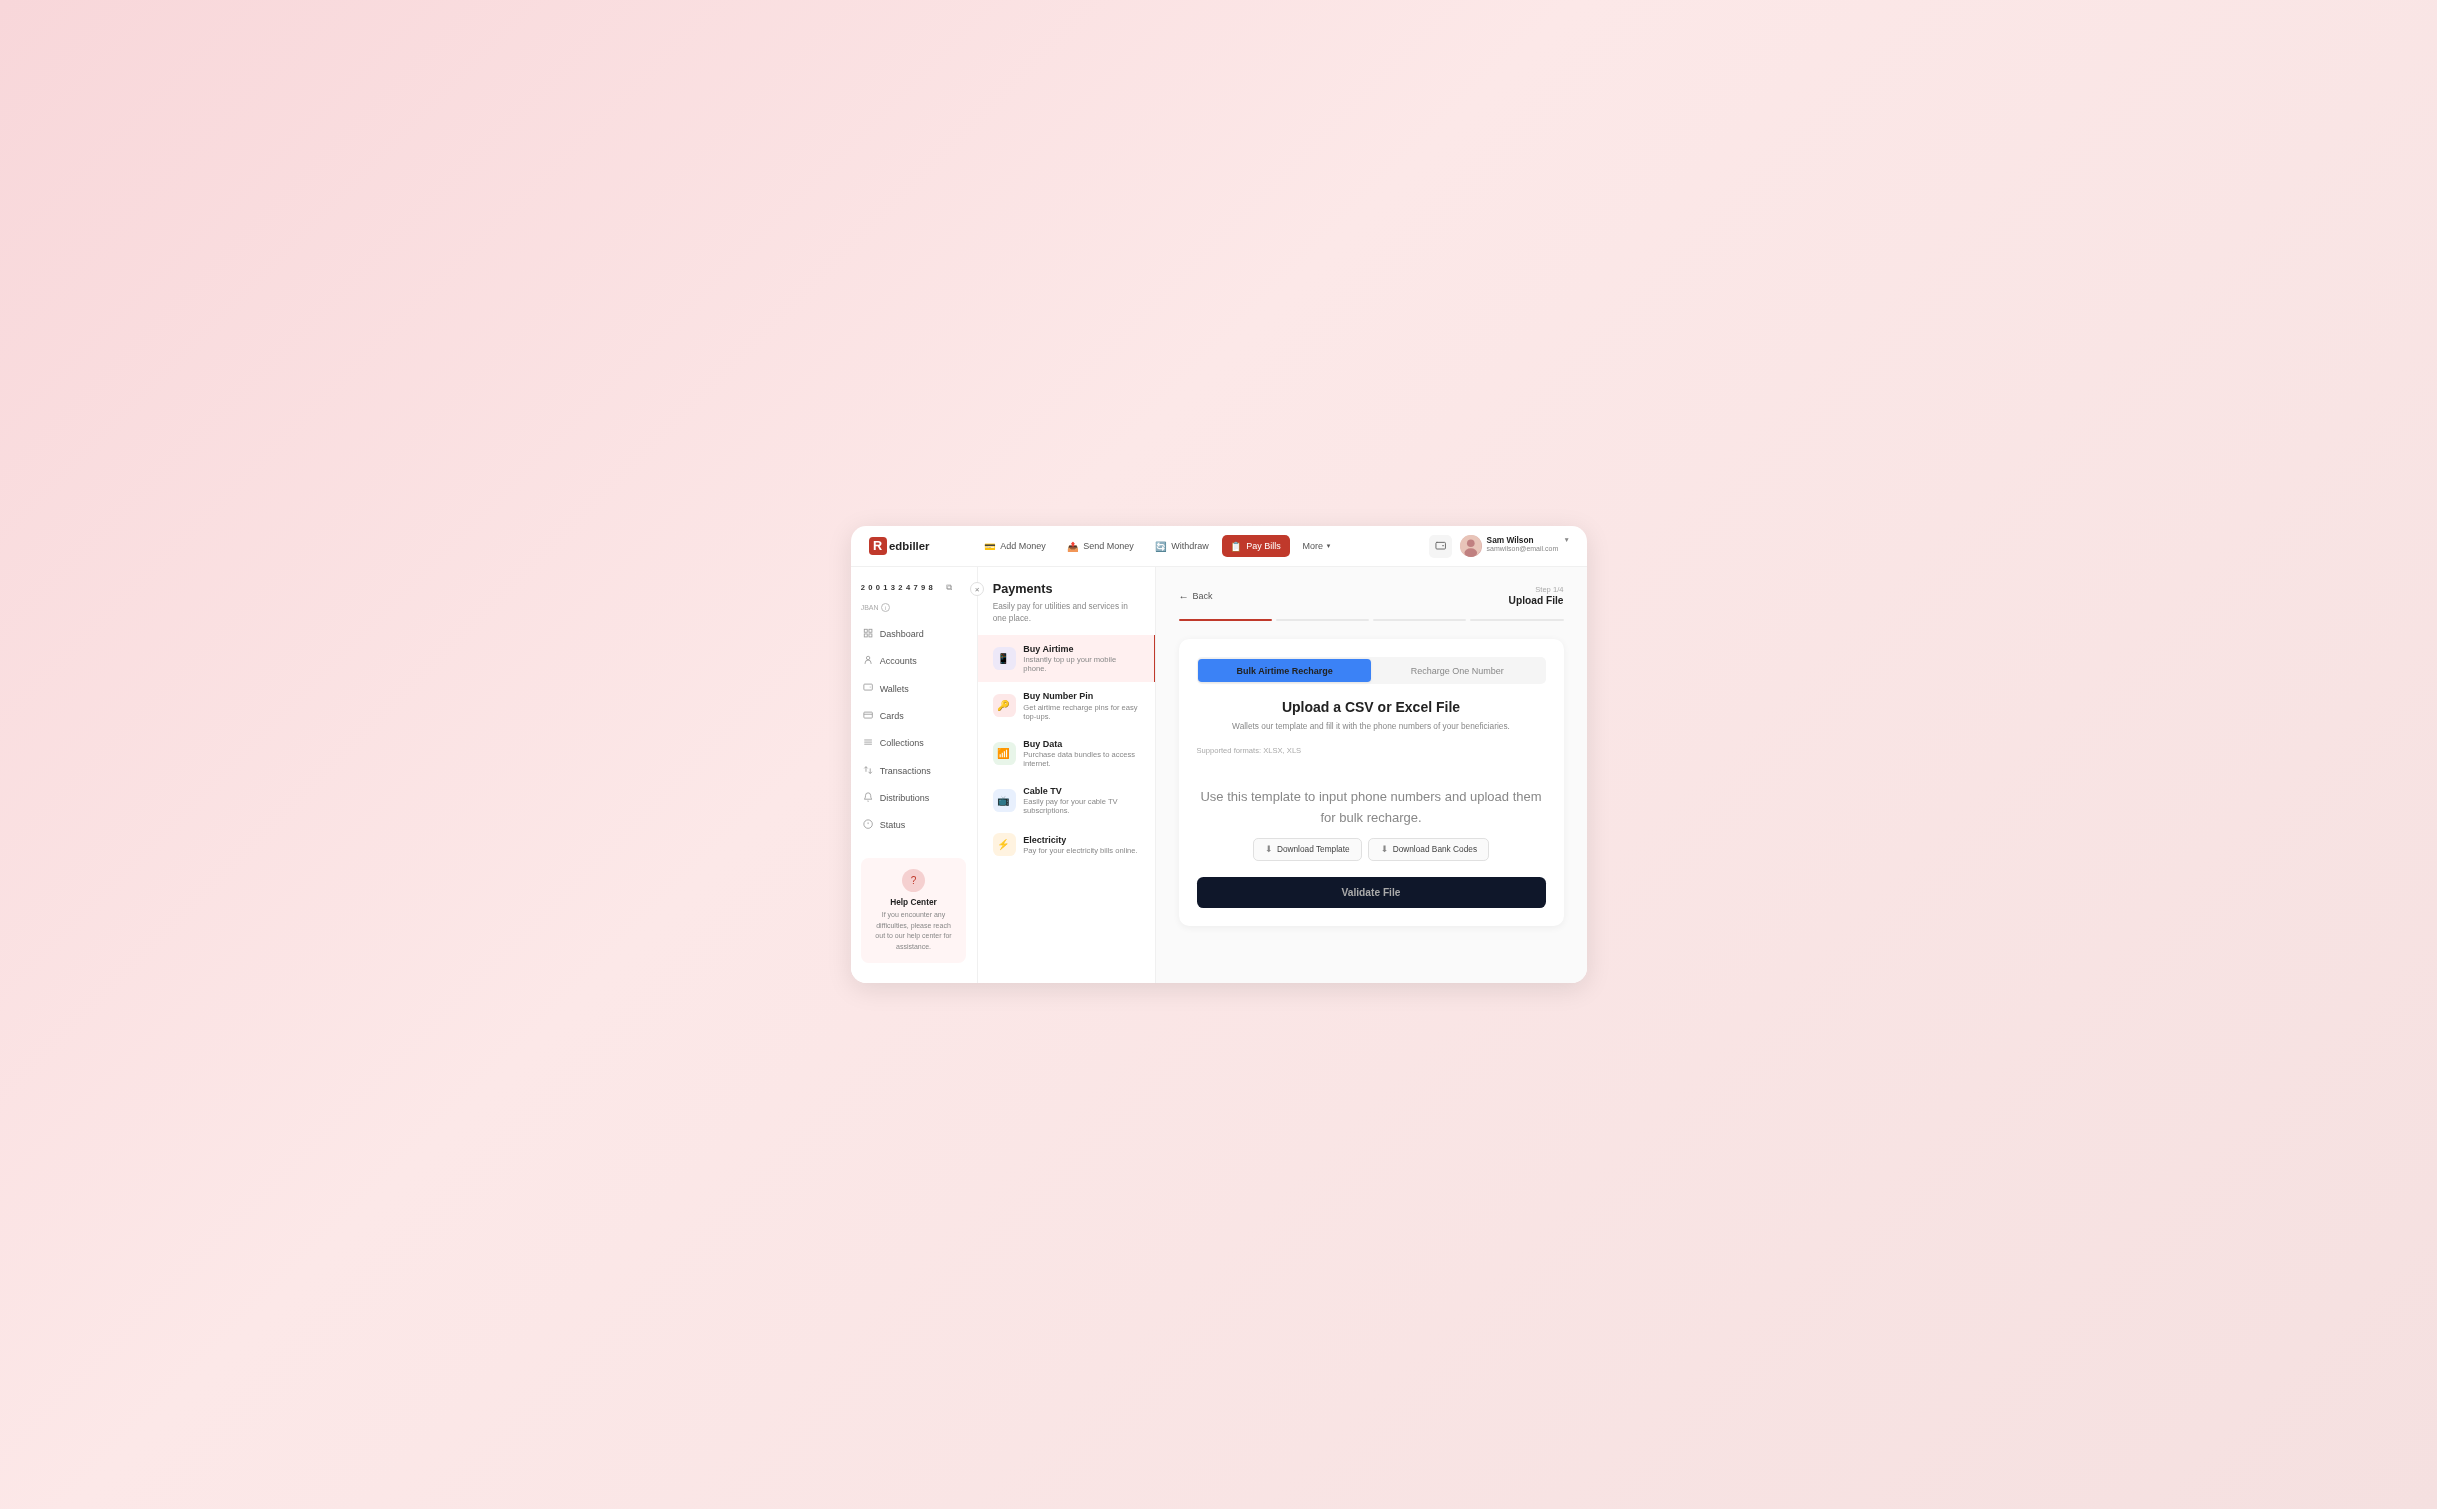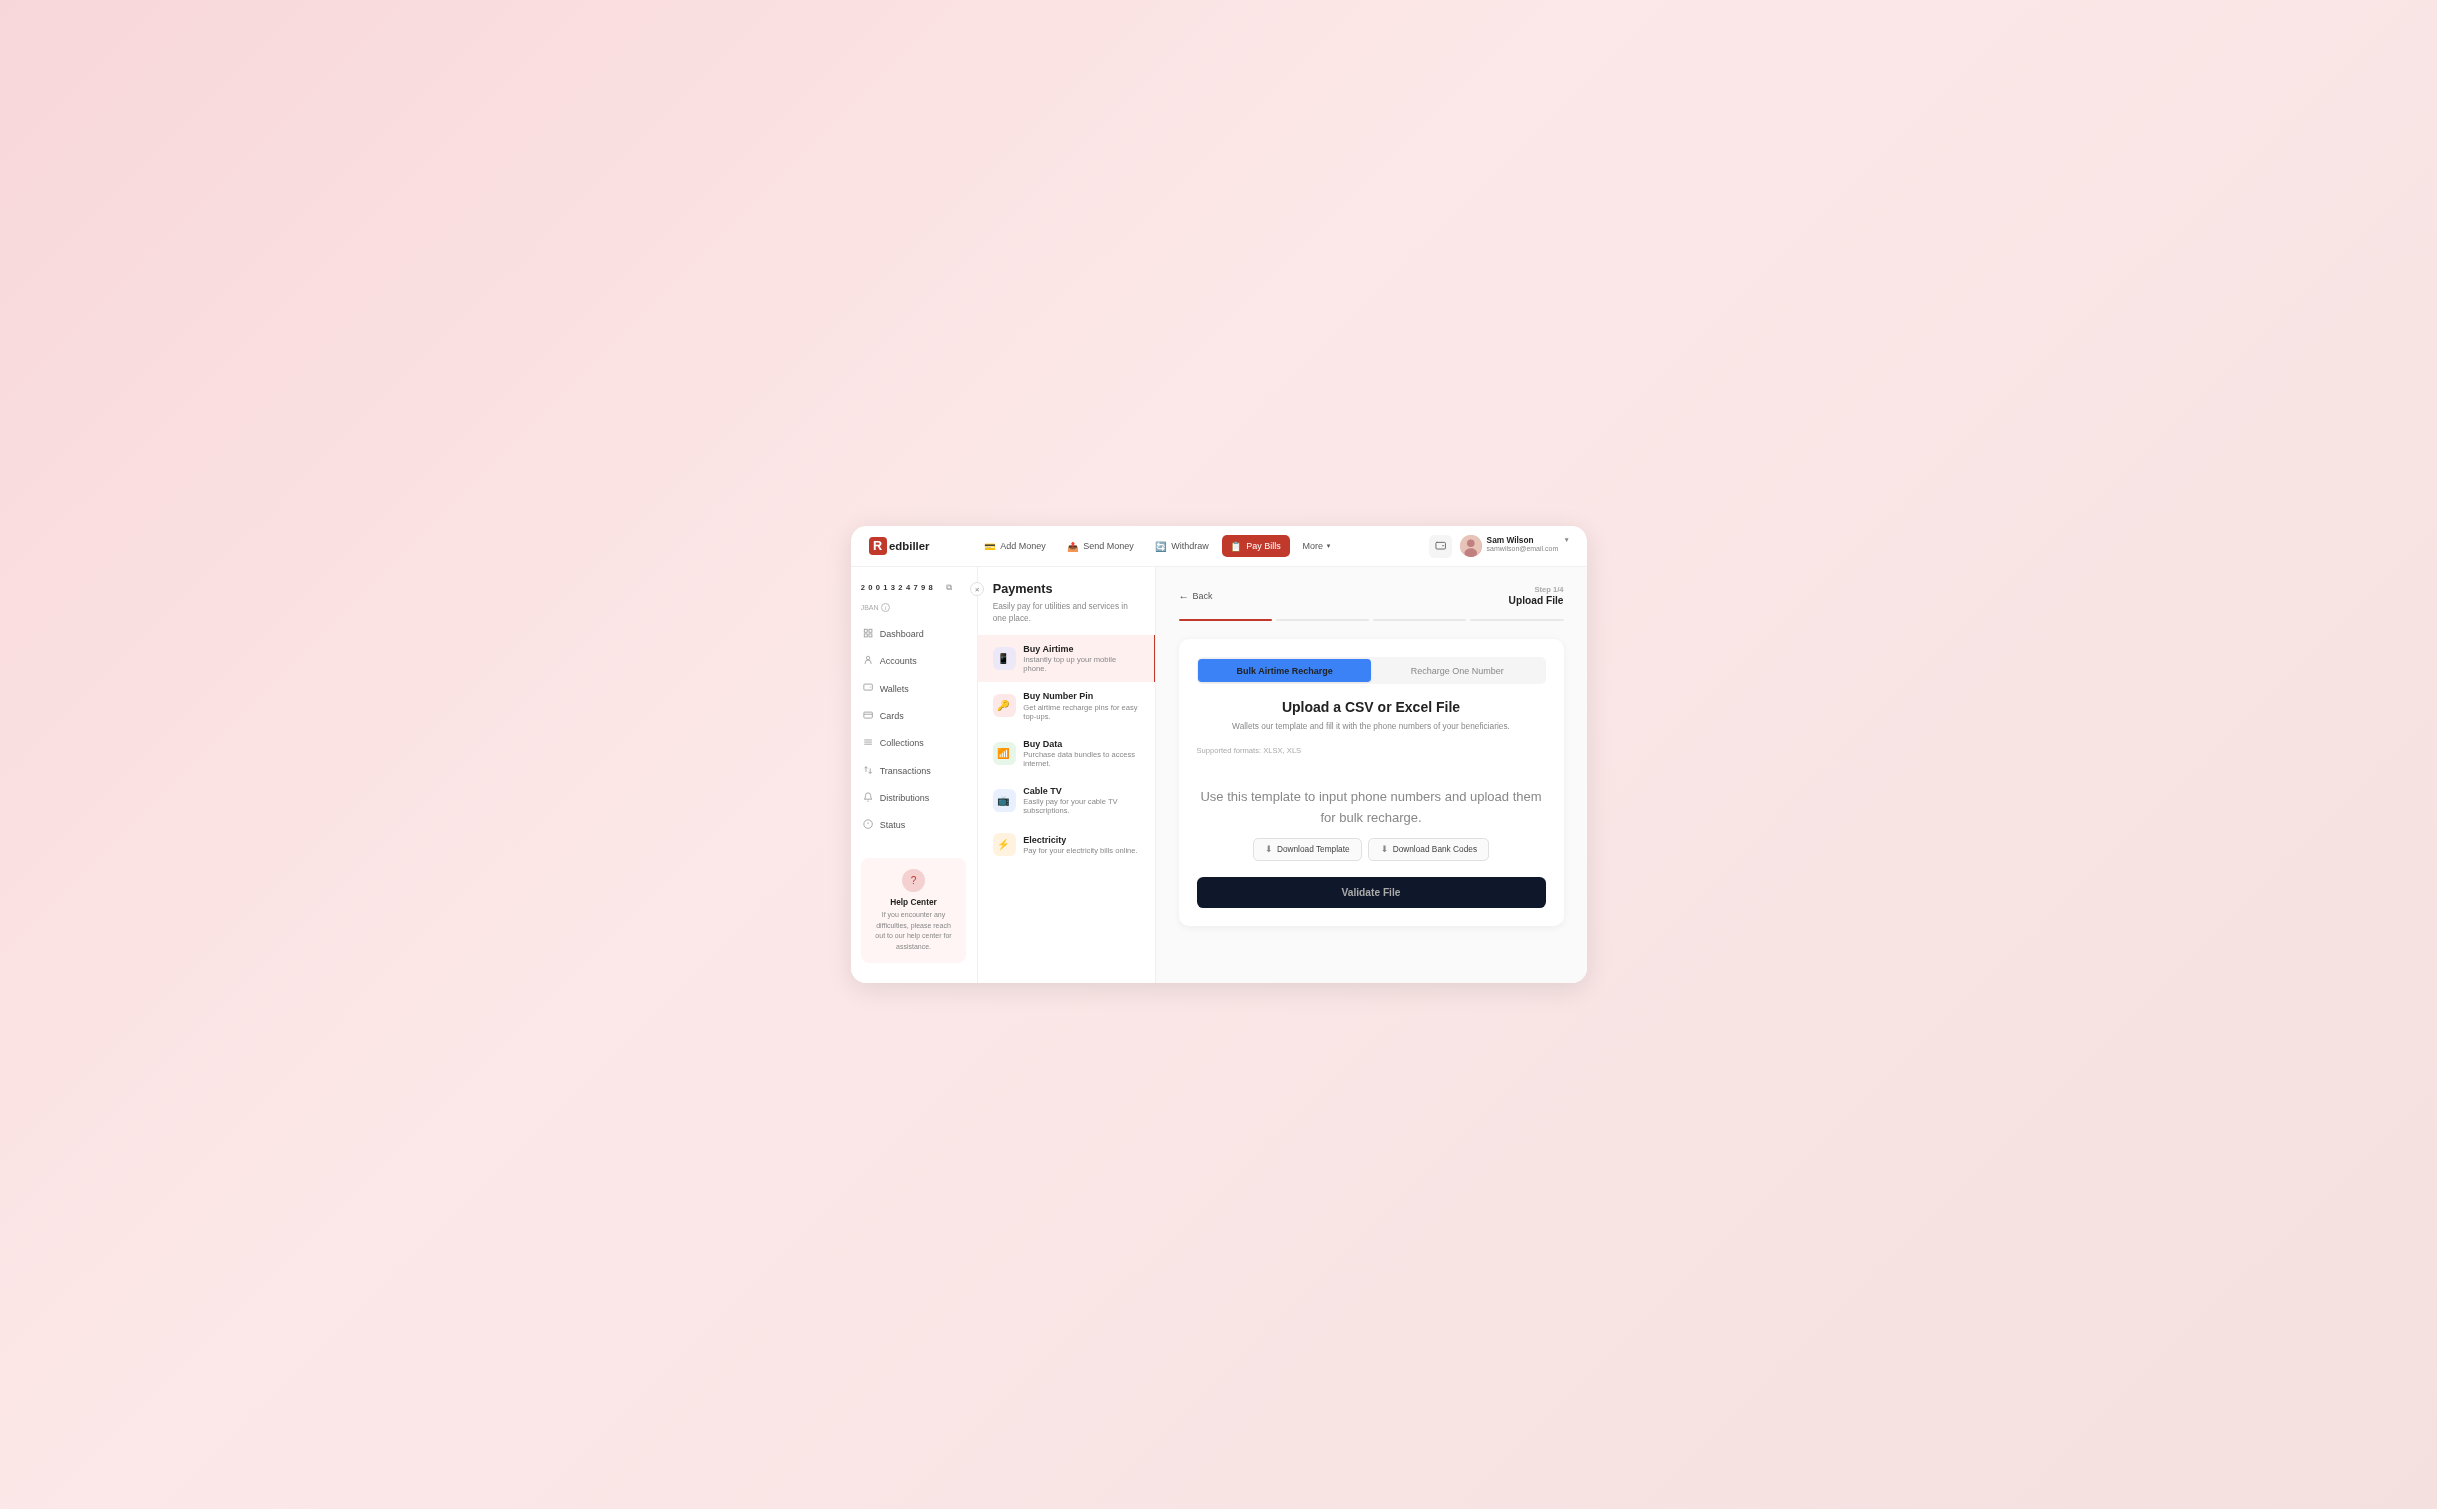--- a/index.html
+++ b/index.html
@@ -296,21 +296,20 @@
       font-weight: 500;
     }
     .back-arrow { font-size: 10.2px; }
     .step-info {
       text-align: right;
     }
     .step-label {
       font-size: 7.6px;
       color: #aaa;
       margin-bottom: 1.3px;
-      font-weight: bold;
     }
     .step-title {
       font-size: 10.2px;
       font-weight: 700;
       color: #222;
     }
     
     .progress-bar {
       display: flex;
       gap: 3.8px;

